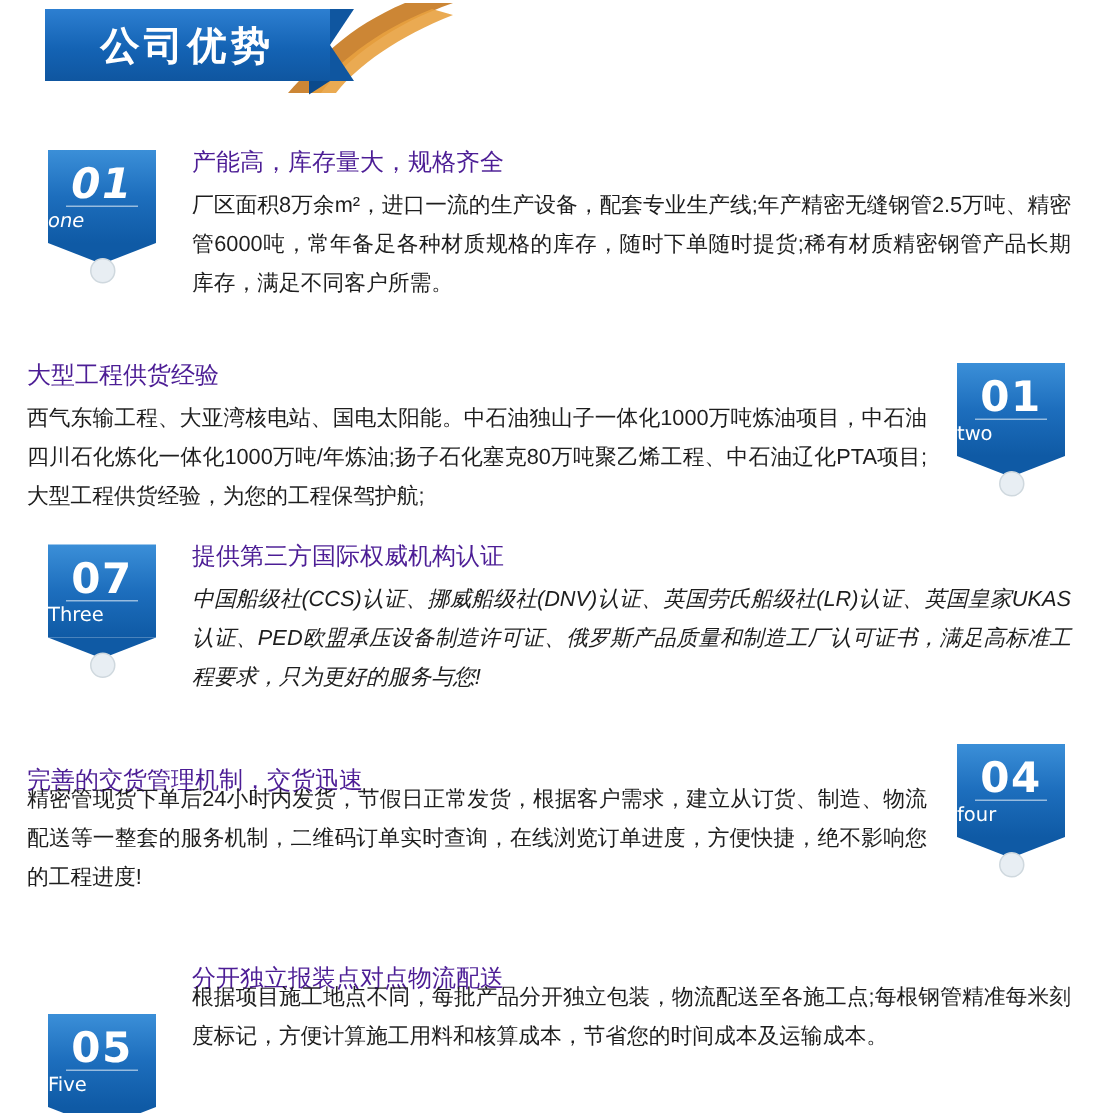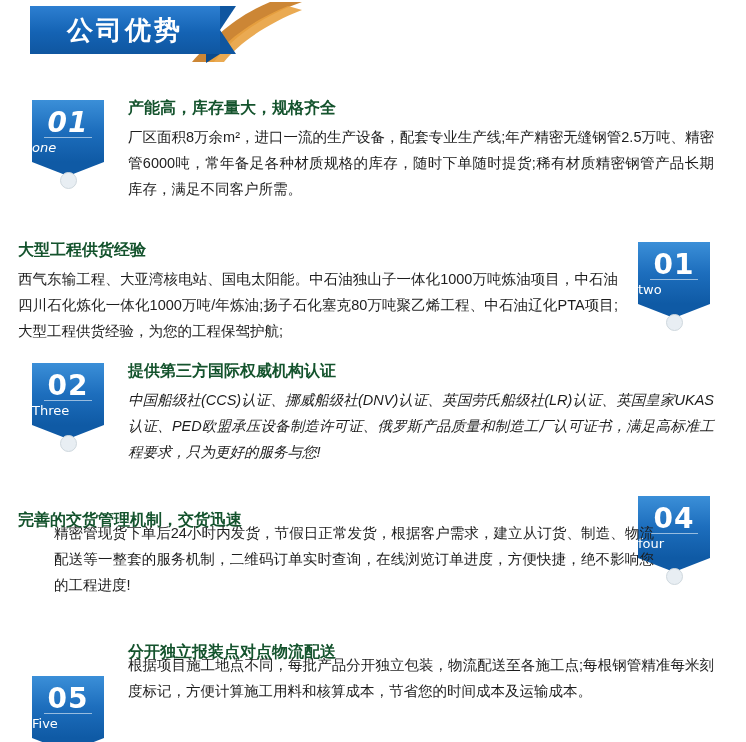--- a/index.html
+++ b/index.html
@@ -135,22 +135,22 @@
     left: 12px;
     top: 37px;
     width: 48px;
     height: 1px;
     background: rgba(255,255,255,0.55);
   }
 
   .sec-title {
     position: absolute;
     font-size: 16px;
-    font-weight: bold;
-    color: #14532d;
+    font-weight: normal;
+    color: #4c1d95;
   }
   .sec-body {
     position: absolute;
     font-size: 14.5px;
     line-height: 26px;
     color: #1d1d1d;
     text-align: justify;
   }
 </style>
 </head>
@@ -194,39 +194,39 @@
   </div>
   <div class="sec-title" style="left:18px; top:6px;">大型工程供货经验</div>
   <div class="sec-body" style="left:18px; top:32px; width:600px;">西气东输工程、大亚湾核电站、国电太阳能。中石油独山子一体化1000万吨炼油项目，中石油四川石化炼化一体化1000万吨/年炼油;扬子石化塞克80万吨聚乙烯工程、中石油辽化PTA项目;大型工程供货经验，为您的工程保驾护航;</div>
 </div>
 
 <div class="section" style="top:355px;">
   <div class="badge" style="left:32px; top:8px;">
     <div class="badge-body"></div>
     <div class="badge-point"></div>
     <div class="badge-rule"></div>
-    <div class="badge-num">02</div>
+    <div class="badge-num">07</div>
     <div class="badge-word">Three</div>
     <div class="badge-dot"></div>
   </div>
   <div class="sec-title" style="left:128px; top:6px;">提供第三方国际权威机构认证</div>
   <div class="sec-body" style="left:128px; top:32px; width:586px;font-style:italic;">中国船级社(CCS)认证、挪威船级社(DNV)认证、英国劳氏船级社(LR)认证、英国皇家UKAS认证、PED欧盟承压设备制造许可证、俄罗斯产品质量和制造工厂认可证书，满足高标准工程要求，只为更好的服务与您!</div>
 </div>
 
 <div class="section" style="top:488px;">
   <div class="badge" style="left:638px; top:8px;padding-left:24px;">
     <div class="badge-body"></div>
     <div class="badge-point"></div>
     <div class="badge-rule"></div>
     <div class="badge-num">04</div>
     <div class="badge-word">four</div>
     <div class="badge-dot"></div>
   </div>
   <div class="sec-title" style="left:18px; top:22px;">完善的交货管理机制，交货迅速</div>
-  <div class="sec-body" style="left:18px; top:32px; width:600px;margin-left:36px;">精密管现货下单后24小时内发货，节假日正常发货，根据客户需求，建立从订货、制造、物流配送等一整套的服务机制，二维码订单实时查询，在线浏览订单进度，方便快捷，绝不影响您的工程进度!</div>
+  <div class="sec-body" style="left:18px; top:32px; width:600px;">精密管现货下单后24小时内发货，节假日正常发货，根据客户需求，建立从订货、制造、物流配送等一整套的服务机制，二维码订单实时查询，在线浏览订单进度，方便快捷，绝不影响您的工程进度!</div>
 </div>
 
 <div class="section" style="top:620px;">
   <div class="badge" style="left:32px; top:8px;margin-top:48px;">
     <div class="badge-body"></div>
     <div class="badge-point"></div>
     <div class="badge-rule"></div>
     <div class="badge-num">05</div>
     <div class="badge-word">Five</div>
     <div class="badge-dot"></div>

